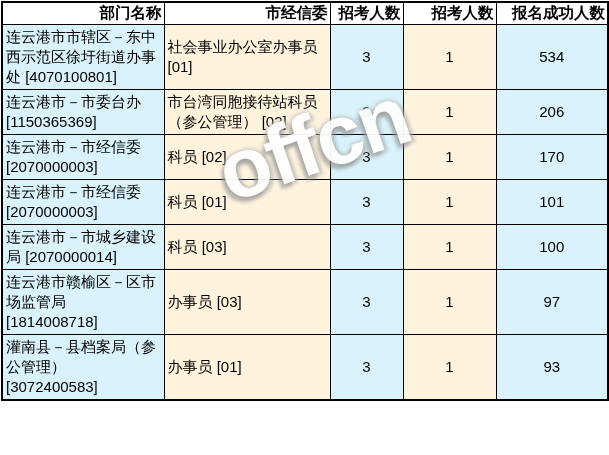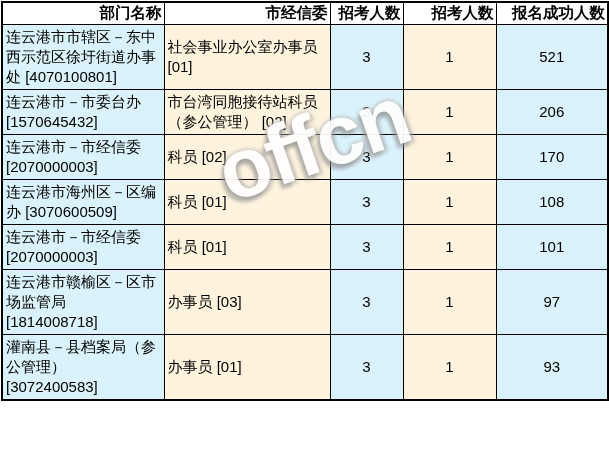--- a/index.html
+++ b/index.html
@@ -91,49 +91,49 @@
         <th>招考人数</th>
         <th>报名成功人数</th>
       </tr>
     </thead>
     <tbody id="table-body">
         <tr>
           <td class="cell-blue cell-left">连云港市市辖区－东中西示范区徐圩街道办事处 [4070100801]</td>
           <td class="cell-cream cell-left">社会事业办公室办事员 [01]</td>
           <td class="cell-blue cell-center">3</td>
           <td class="cell-cream cell-center">1</td>
-          <td class="cell-blue cell-center">521</td>
+          <td class="cell-blue cell-center">534</td>
         </tr>
         <tr>
-          <td class="cell-blue cell-left">连云港市－市委台办 [1570645432]</td>
+          <td class="cell-blue cell-left">连云港市－市委台办 [1150365369]</td>
           <td class="cell-cream cell-left">市台湾同胞接待站科员（参公管理） [02]</td>
           <td class="cell-blue cell-center">3</td>
           <td class="cell-cream cell-center">1</td>
           <td class="cell-blue cell-center">206</td>
         </tr>
         <tr>
           <td class="cell-blue cell-left">连云港市－市经信委 [2070000003]</td>
           <td class="cell-cream cell-left">科员 [02]</td>
           <td class="cell-blue cell-center">3</td>
           <td class="cell-cream cell-center">1</td>
           <td class="cell-blue cell-center">170</td>
         </tr>
         <tr>
-          <td class="cell-blue cell-left">连云港市海州区－区编办 [3070600509]</td>
-          <td class="cell-cream cell-left">科员 [01]</td>
-          <td class="cell-blue cell-center">3</td>
-          <td class="cell-cream cell-center">1</td>
-          <td class="cell-blue cell-center">108</td>
-        </tr>
-        <tr>
           <td class="cell-blue cell-left">连云港市－市经信委 [2070000003]</td>
           <td class="cell-cream cell-left">科员 [01]</td>
           <td class="cell-blue cell-center">3</td>
           <td class="cell-cream cell-center">1</td>
           <td class="cell-blue cell-center">101</td>
+        </tr>
+        <tr>
+          <td class="cell-blue cell-left">连云港市－市城乡建设局 [2070000014]</td>
+          <td class="cell-cream cell-left">科员 [03]</td>
+          <td class="cell-blue cell-center">3</td>
+          <td class="cell-cream cell-center">1</td>
+          <td class="cell-blue cell-center">100</td>
         </tr>
         <tr>
           <td class="cell-blue cell-left">连云港市赣榆区－区市场监管局 [1814008718]</td>
           <td class="cell-cream cell-left">办事员 [03]</td>
           <td class="cell-blue cell-center">3</td>
           <td class="cell-cream cell-center">1</td>
           <td class="cell-blue cell-center">97</td>
         </tr>
         <tr>
           <td class="cell-blue cell-left">灌南县－县档案局（参公管理） [3072400583]</td>

